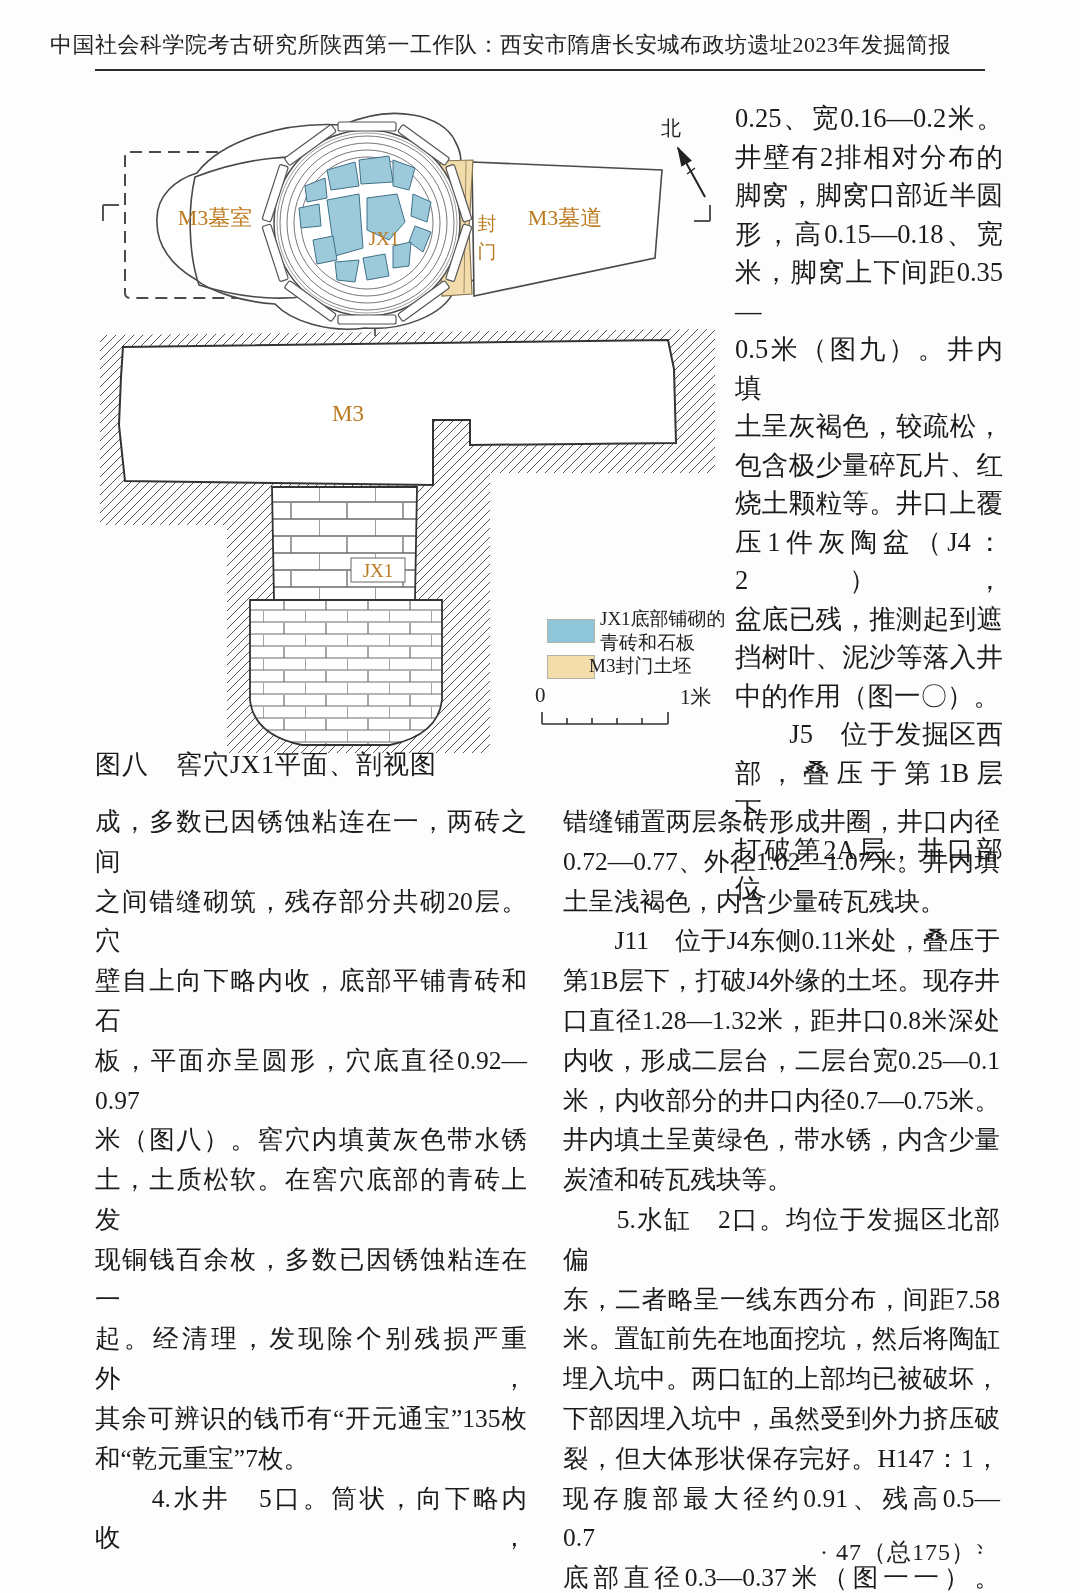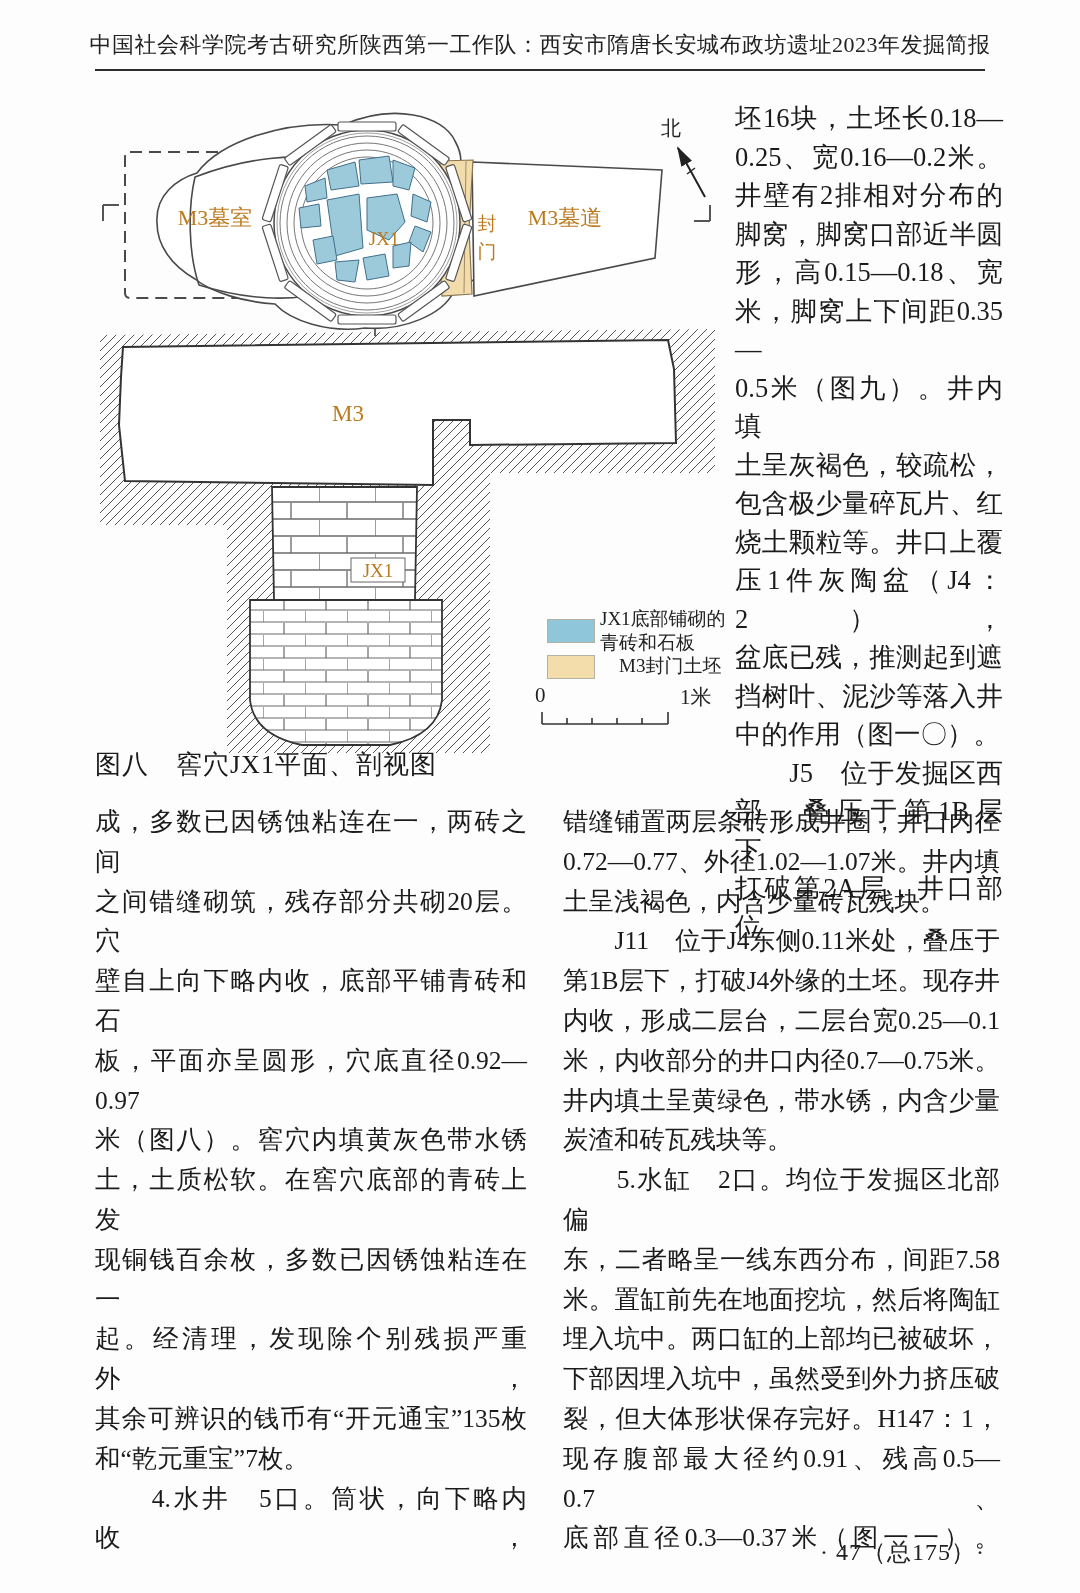--- a/index.html
+++ b/index.html
@@ -4,21 +4,21 @@
 <style>
   html,body{margin:0;padding:0;}
   body{
     width:1080px;height:1593px;position:relative;
     background:#fdfdfd;color:#1b1b1b;
     font-family:"Liberation Serif","DejaVu Serif",serif;
     overflow:hidden;
   }
   .hdr{
     position:absolute;top:30px;left:50px;right:50px;
-    text-align:center;font-size:22px;letter-spacing:0.5px;color:#222;
+    text-align:left;font-size:22px;letter-spacing:0.5px;color:#222;
   }
   .hdr-rule{
     position:absolute;top:69px;left:95px;right:95px;
     border-top:2px solid #2b2b2b;height:0;
   }
   .figure{
     position:absolute;left:95px;top:95px;width:625px;height:695px;
   }
   .figure svg{position:absolute;left:0;top:0;}
   .legend-swatch{position:absolute;width:46px;height:22px;border:1px solid #b3b3a5;}
@@ -146,33 +146,32 @@
       </g>
     </g>
   </svg>
 
   <div class="legend-swatch" style="left:452px;top:524px;background:#8fc6d9;"></div>
   <div class="legend-text" style="left:505px;top:512px;">
     <div>JX1底部铺砌的</div>
     <div>青砖和石板</div>
   </div>
   <div class="legend-swatch" style="left:452px;top:560px;background:#f3ddab;"></div>
-  <div class="legend-text" style="left:524px;top:559px;">M3封门土坯</div>
+  <div class="legend-text" style="left:494px;top:559px;">M3封门土坯</div>
 
   <div class="scale-num" style="left:440px;top:588px;">0</div>
   <div class="scale-num" style="left:552px;top:588px;margin-left:33px;">1米</div>
   <svg width="132" height="16" style="position:absolute;left:446px;top:616px;">
     <path d="M1,1 V13 M1,13 H127 M127,1 V13 M26,7 V13 M51,7 V13 M76,7 V13 M101,7 V13" stroke="#333" stroke-width="1.6" fill="none"></path>
   </svg>
 
   <div class="fig-caption">图八　窖穴JX1平面、剖视图</div>
 </div>
 
 <div id="right-col" class="col">
-    <div class="tl fill">坯16块，土坯长0.18—</div>
     <div class="tl fill">0.25、宽0.16—0.2米。</div>
     <div class="tl fill">井壁有2排相对分布的</div>
     <div class="tl fill">脚窝，脚窝口部近半圆</div>
     <div class="tl fill">形，高0.15—0.18、宽</div>
     <div class="tl fill">米，脚窝上下间距0.35—</div>
     <div class="tl fill">0.5米（图九）。井内填</div>
     <div class="tl fill">土呈灰褐色，较疏松，</div>
     <div class="tl fill">包含极少量碎瓦片、红</div>
     <div class="tl fill">烧土颗粒等。井口上覆</div>
     <div class="tl fill">压1件灰陶盆（J4：2），</div>
@@ -195,20 +194,21 @@
     <div class="tl fill">其余可辨识的钱币有“开元通宝”135枚</div>
     <div class="tl">和“乾元重宝”7枚。</div>
     <div class="tl fill">　　4.水井　5口。筒状，向下略内收，</div>
   </div>
 <div id="col-right" class="col">
     <div class="tl fill">错缝铺置两层条砖形成井圈，井口内径</div>
     <div class="tl fill">0.72—0.77、外径1.02—1.07米。井内填</div>
     <div class="tl">土呈浅褐色，内含少量砖瓦残块。</div>
     <div class="tl fill">　　J11　位于J4东侧0.11米处，叠压于</div>
     <div class="tl fill">第1B层下，打破J4外缘的土坯。现存井</div>
+    <div class="tl fill">口直径1.28—1.32米，距井口0.8米深处</div>
     <div class="tl fill">内收，形成二层台，二层台宽0.25—0.1</div>
     <div class="tl fill">米，内收部分的井口内径0.7—0.75米。</div>
     <div class="tl fill">井内填土呈黄绿色，带水锈，内含少量</div>
     <div class="tl">炭渣和砖瓦残块等。</div>
     <div class="tl fill">　　5.水缸　2口。均位于发掘区北部偏</div>
     <div class="tl fill">东，二者略呈一线东西分布，间距7.58</div>
     <div class="tl fill">米。置缸前先在地面挖坑，然后将陶缸</div>
     <div class="tl fill">埋入坑中。两口缸的上部均已被破坏，</div>
     <div class="tl fill">下部因埋入坑中，虽然受到外力挤压破</div>
     <div class="tl fill">裂，但大体形状保存完好。H147：1，</div>

